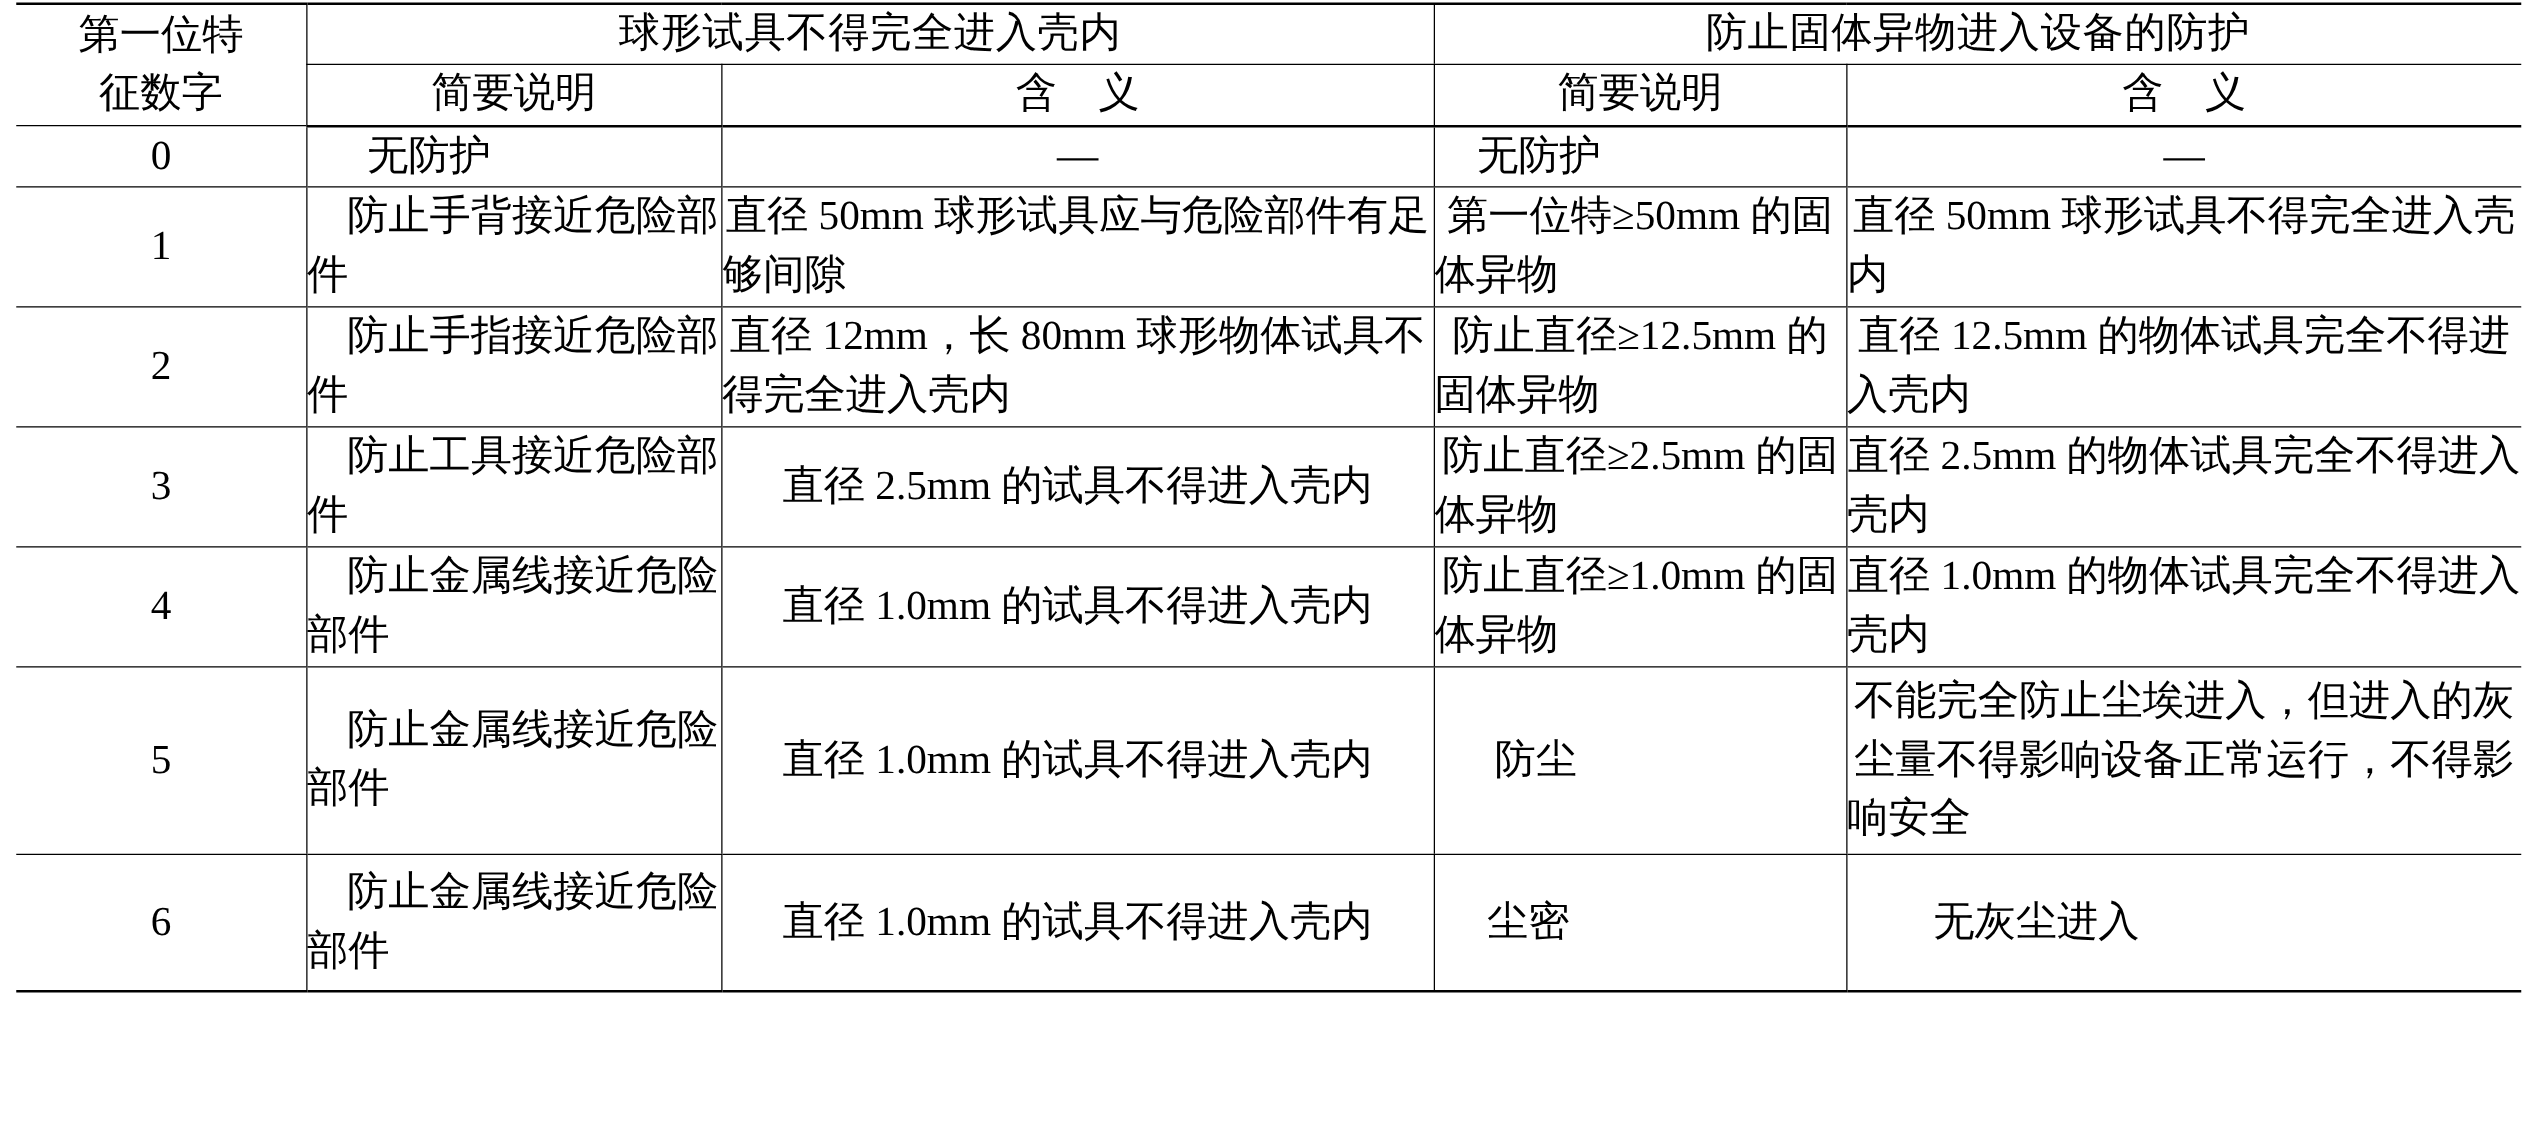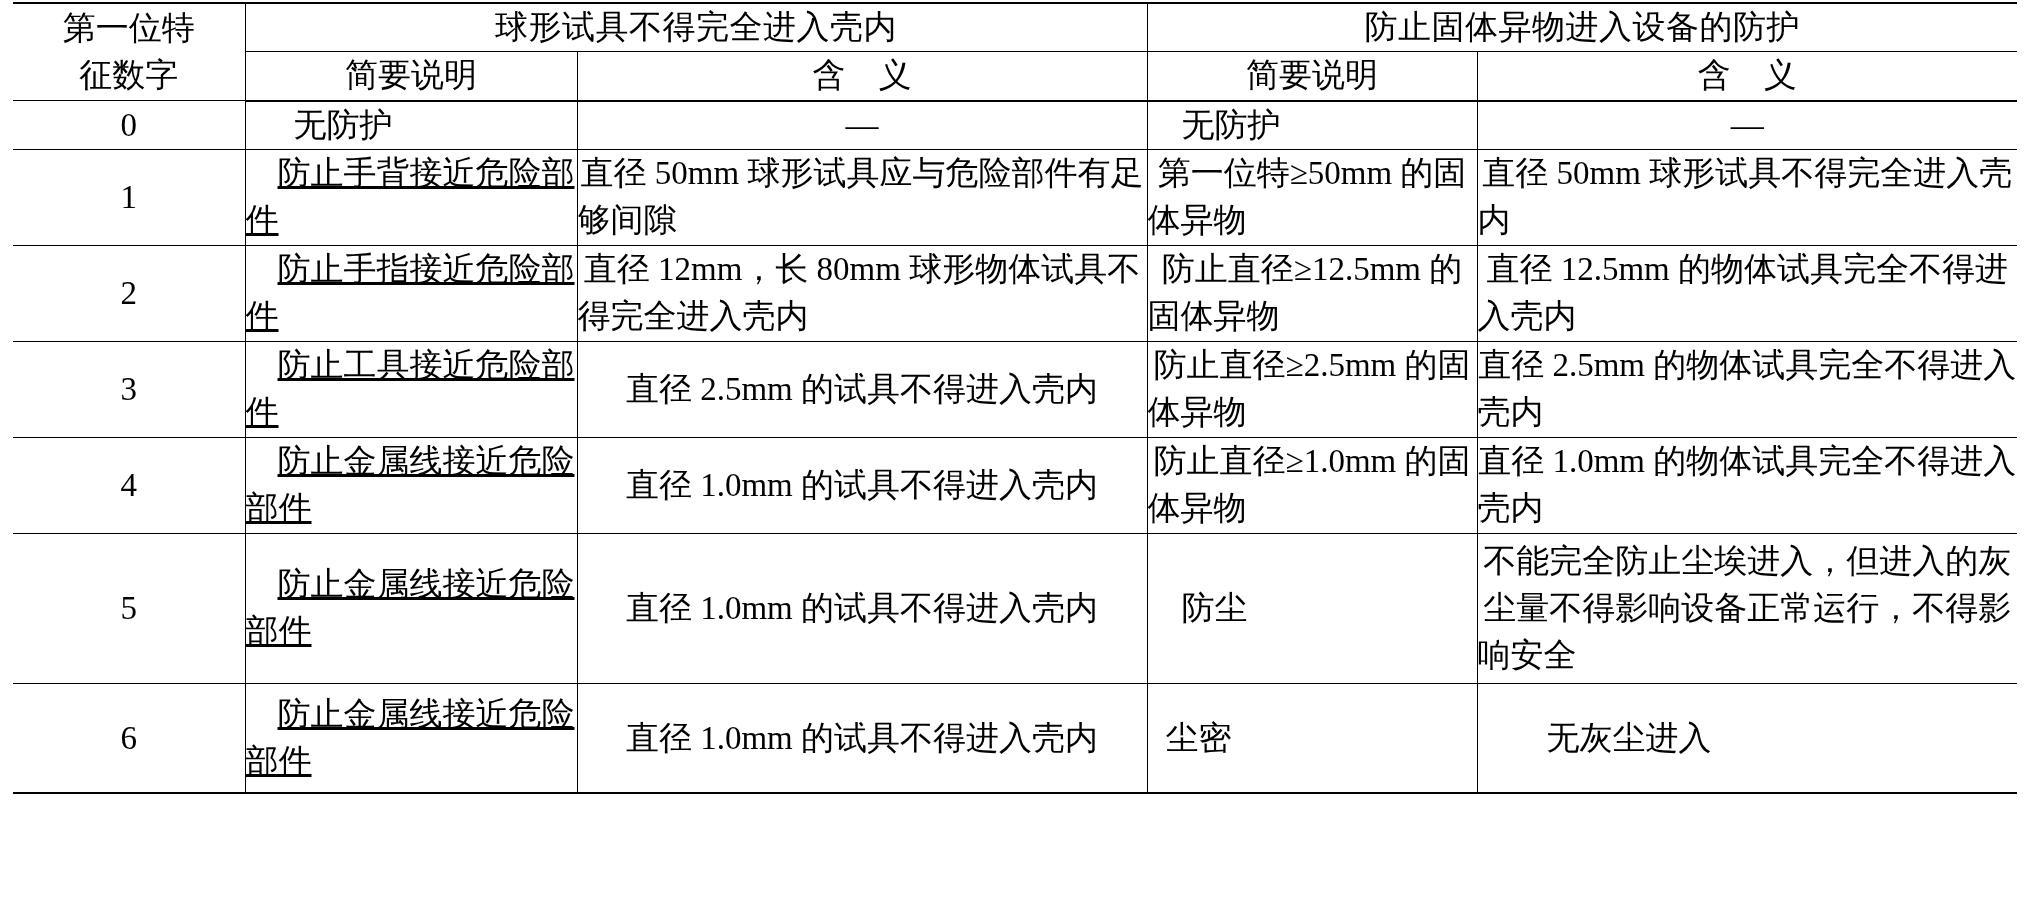--- a/index.html
+++ b/index.html
@@ -68,21 +68,20 @@
   .txt-center {
     text-align: center;
     padding: 10px 14px 12px 14px;
   }
   .txt-indent {
     text-align: justify;
     text-align-last: left;
     text-justify: inter-ideograph;
     padding: 10px 18px 12px 20px;
     text-indent: 30px;
-    text-decoration: underline;
   }
   .h1row td { height: 44px; }
   .h2row td { height: 48px; }
   .r0 td { height: 44px; }
   .dash { font-size: 27px; }
   .two-line { line-height: 1.48; }
 </style>
 </head>
 <body>
 
@@ -148,26 +147,26 @@
         <td class="rule-thin-bot rule-left txt-indent">防止金属线接近危险部件</td>
         <td class="rule-thin-bot rule-left txt-center">直径 1.0mm 的试具不得进入壳内</td>
         <td class="rule-thin-bot rule-left txt-justify">防止直径≥1.0mm 的固体异物</td>
         <td class="rule-thin-bot rule-left txt-justify">直径 1.0mm 的物体试具完全不得进入壳内</td>
       </tr>
 
       <tr style="height:150px">
         <td class="rule-thin-bot digit-cell">5</td>
         <td class="rule-thin-bot rule-left txt-indent">防止金属线接近危险部件</td>
         <td class="rule-thin-bot rule-left txt-center">直径 1.0mm 的试具不得进入壳内</td>
-        <td class="rule-thin-bot rule-left txt-justify" style="text-align:left;text-align-last:left;padding-left:34px;">防尘</td>
+        <td class="rule-thin-bot rule-left txt-justify" style="text-align:left;text-align-last:left;padding-left:48px;">防尘</td>
         <td class="rule-thin-bot rule-left txt-justify">不能完全防止尘埃进入，但进入的灰尘量不得影响设备正常运行，不得影响安全</td>
       </tr>
 
       <tr style="height:110px">
         <td class="rule-bot digit-cell">6</td>
         <td class="rule-bot rule-left txt-indent">防止金属线接近危险部件</td>
         <td class="rule-bot rule-left txt-center">直径 1.0mm 的试具不得进入壳内</td>
-        <td class="rule-bot rule-left txt-justify" style="text-align:left;text-align-last:left;padding-left:18px;">尘密</td>
+        <td class="rule-bot rule-left txt-justify" style="text-align:left;text-align-last:left;padding-left:42px;">尘密</td>
         <td class="rule-bot rule-left txt-justify" style="text-align:left;text-align-last:left;padding-left:69px;">无灰尘进入</td>
       </tr>
     </tbody>
   </table>
 </div>
 
 </body></html>

